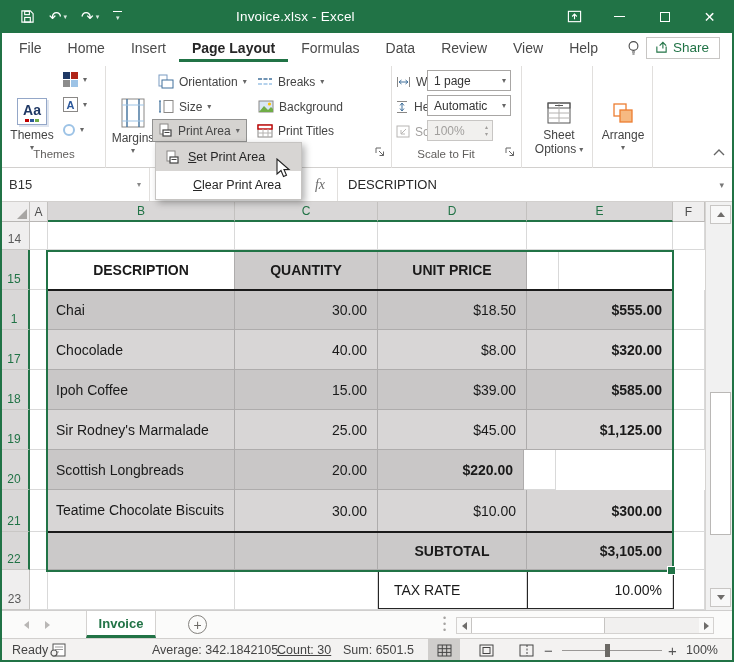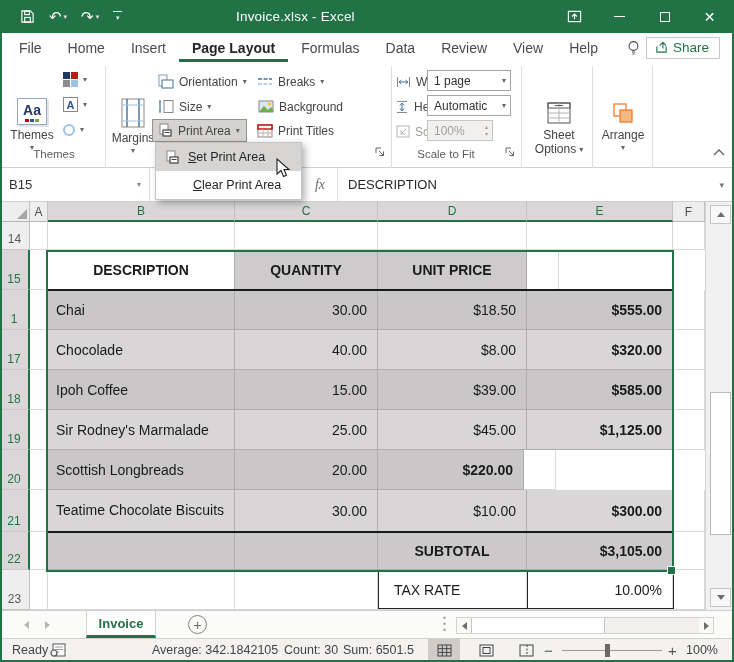--- a/index.html
+++ b/index.html
@@ -585,21 +585,21 @@
   <div class="statusbar">
     <div class="sb-item" style="left:12px;">Ready</div>
     <div class="sb-item" style="left:50px;">
       <svg width="17" height="14" viewBox="0 0 17 14">
         <rect x="3" y="1" width="12" height="12" fill="#fff" stroke="#555"></rect>
         <path d="M5 4 h8 M5 6.5 h8 M5 9 h4" stroke="#999"></path>
         <circle cx="4" cy="10" r="3" fill="#f3f2f1" stroke="#555" stroke-width="1.2"></circle>
       </svg>
     </div>
     <div class="sb-item" style="left:152px;">Average: 342.1842105</div>
-    <div class="sb-item" style="left:284px;">Count: 30</div>
+    <div class="sb-item" style="left:277px;text-decoration:underline;">Count: 30</div>
     <div class="sb-item" style="left:343px;">Sum: 6501.5</div>
 
     <div class="sb-item viewbtn active" style="left:428px;">
       <svg width="15" height="13" viewBox="0 0 15 13">
         <rect x="1" y="1" width="13" height="11" fill="none" stroke="#444"></rect>
         <path d="M1 4.7 H14 M1 8.4 H14 M5.3 1 V12 M9.7 1 V12" stroke="#444"></path>
       </svg>
     </div>
     <div class="sb-item viewbtn" style="left:470px;">
       <svg width="15" height="13" viewBox="0 0 15 13">

